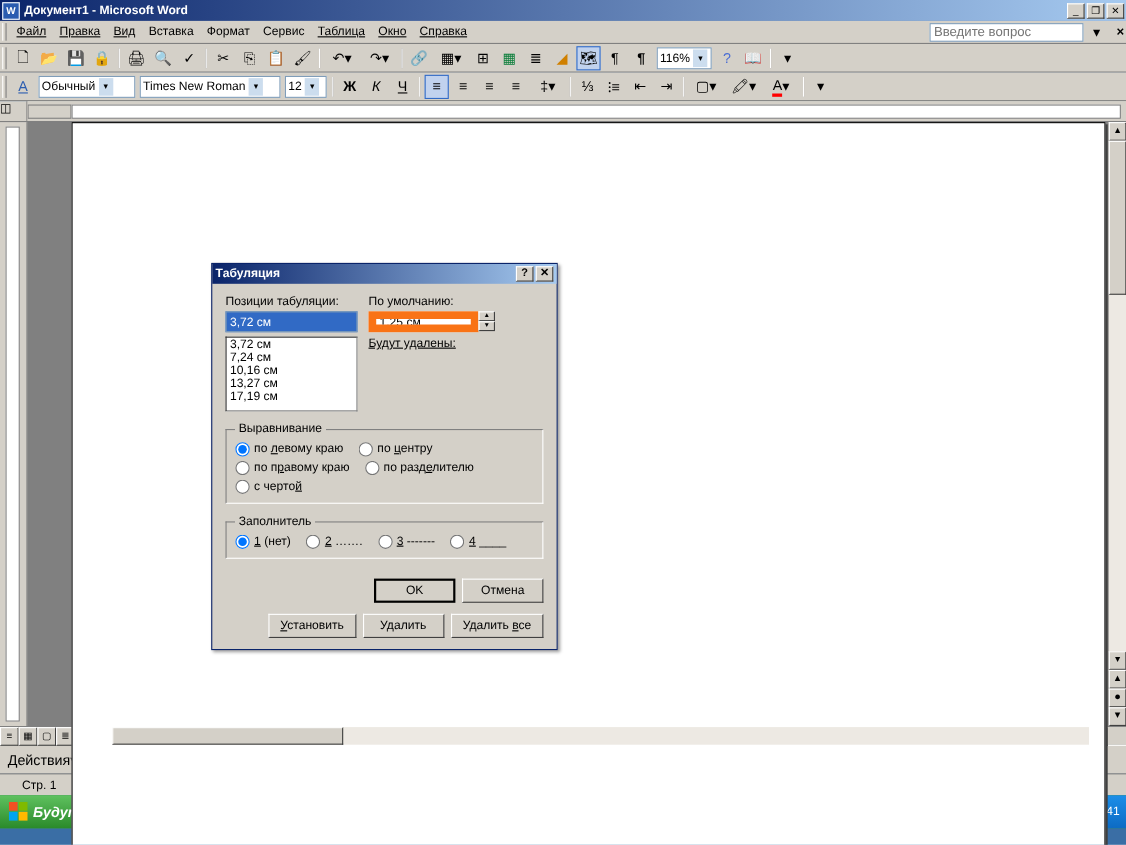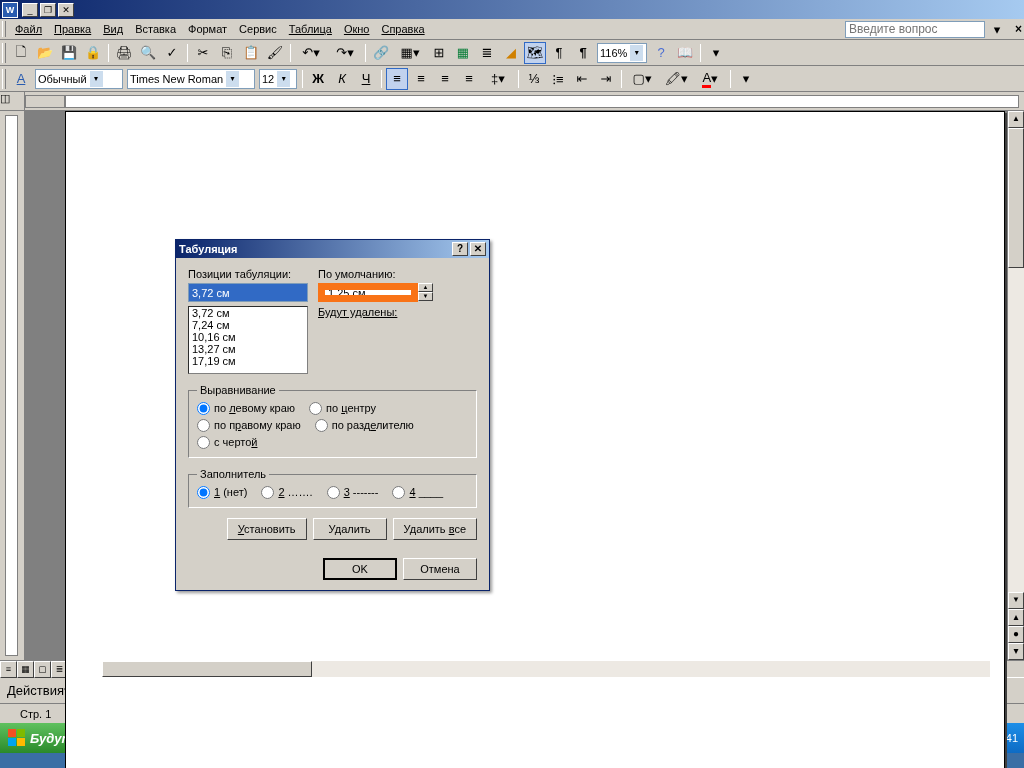--- a/index.html
+++ b/index.html
@@ -74,21 +74,21 @@
 .start .flag { width:18px; height:18px; margin-right:4px;}
 .taskbtn { height:24px; margin:0 2px; padding:0 8px; background:#3a8fe0; color:#fff; border:1px solid #2a6bb0; border-radius:3px; display:flex; align-items:center; font-size:11px; min-width:150px;}
 .taskbtn.active { background:#1f5fa8; border-color:#14416f;}
 .taskbtn .icon { width:16px; height:16px; margin-right:4px;}
 .tray { margin-left:auto; height:30px; background:linear-gradient(to bottom,#1c8ee8,#0d6bc4); display:flex; align-items:center; padding:0 6px; color:#fff; font-size:11px;}
 .tray .ti { margin:0 2px; font-size:12px;}
 .tray .lang { background:#0d4a9e; padding:1px 3px; font-weight:bold; margin-right:4px;}
 .tray .expand { background:#2a9ef0; border-radius:2px; padding:0 3px; margin-right:3px; font-size:9px;}
 
 
-.dialog { position:absolute; left:150px; top:128px; width:315px; background:#d4d0c8; border:1px solid #0a246a; box-shadow:2px 2px 3px rgba(0,0,0,.4);}
+.dialog { position:absolute; left:167px; top:128px; width:315px; background:#d4d0c8; border:1px solid #0a246a; box-shadow:2px 2px 3px rgba(0,0,0,.4);}
 .dialog .dtitle { height:18px; background:linear-gradient(to right,#0a246a,#a6caf0); color:#fff; font-weight:bold; font-size:11px; display:flex; align-items:center; padding:0 3px;}
 .dialog .dtitle .sp { flex:1;}
 .dialog .dtitle .dbtn { width:16px; height:14px; background:#d4d0c8; border:1px solid; border-color:#fff #404040 #404040 #fff; color:#000; font-size:10px; text-align:center; line-height:12px; margin-left:2px; font-weight:bold;}
 .dialog .body { padding:10px 12px;}
 .dialog .row { display:flex; gap:10px;}
 .dialog label.top { font-size:11px; display:block; margin-bottom:3px;}
 .dialog .ul { text-decoration:underline;}
 .dialog input.txt { width:120px; height:19px; border:1px solid #7f9db9; padding:1px 3px; font-size:11px;}
 .dialog input.txt.sel { background:#316ac5; color:#fff;}
 .dialog .spinner { display:flex;}
@@ -105,20 +105,21 @@
 .dialog .radio input { margin:0;}
 .dialog .btnrow { display:flex; justify-content:flex-end; gap:6px; margin-top:10px;}
 .dialog button { height:22px; padding:0 10px; background:#d4d0c8; border:1px solid; border-color:#fff #404040 #404040 #fff; font-size:11px; min-width:74px;}
 .dialog button.default { border:2px solid #000; padding:0 9px;}
 </style>
 </head>
 <body>
 
 <div class="titlebar">
   <div class="app-icon">W</div>
+  <div class="title">Документ1 - Microsoft Word</div>
   <div class="winbtns">
     <div class="winbtn">_</div>
     <div class="winbtn">❐</div>
     <div class="winbtn">✕</div>
   </div>
 </div>
 
 <div class="menubar">
   <div class="grip"></div>
   <div class="menuitem"><span class="ul">Файл</span></div>
@@ -301,28 +302,28 @@
                 <input type="radio" name="ld" style="">
                 <span><span class="ul">3</span> -------</span>
               </label>
             <label class="radio">
                 <input type="radio" name="ld" style="">
                 <span><span class="ul">4</span> ____</span>
               </label>
           </div>
         </fieldset>
 
+        <div class="btnrow" style="margin-top:18px">
+          <button class="default">OK</button>
+          <button>Отмена</button>
+        </div>
         <div class="btnrow">
           <button><span class="ul">У</span>становить</button>
           <button>У<span class="ul">д</span>алить</button>
           <button>Удалить <span class="ul">в</span>се</button>
-        </div>
-        <div class="btnrow" style="margin-top:18px">
-          <button class="default">OK</button>
-          <button>Отмена</button>
         </div>
       </div>
     </div>
   </div>
   <div class="vsb">
     <div class="scrbtn">▲</div>
     <div class="track">
         <div class="thumb"></div>
       </div>
     <div class="scrbtn">▼</div>

